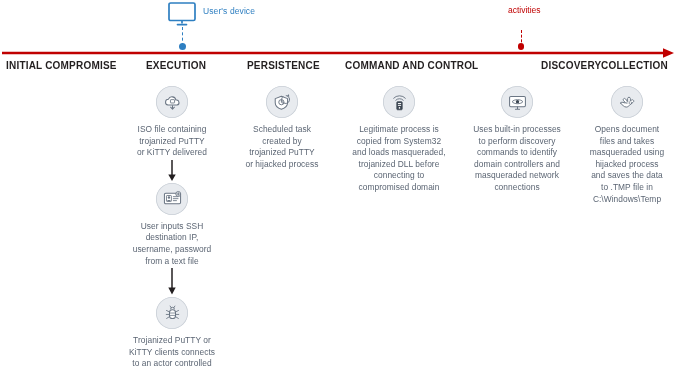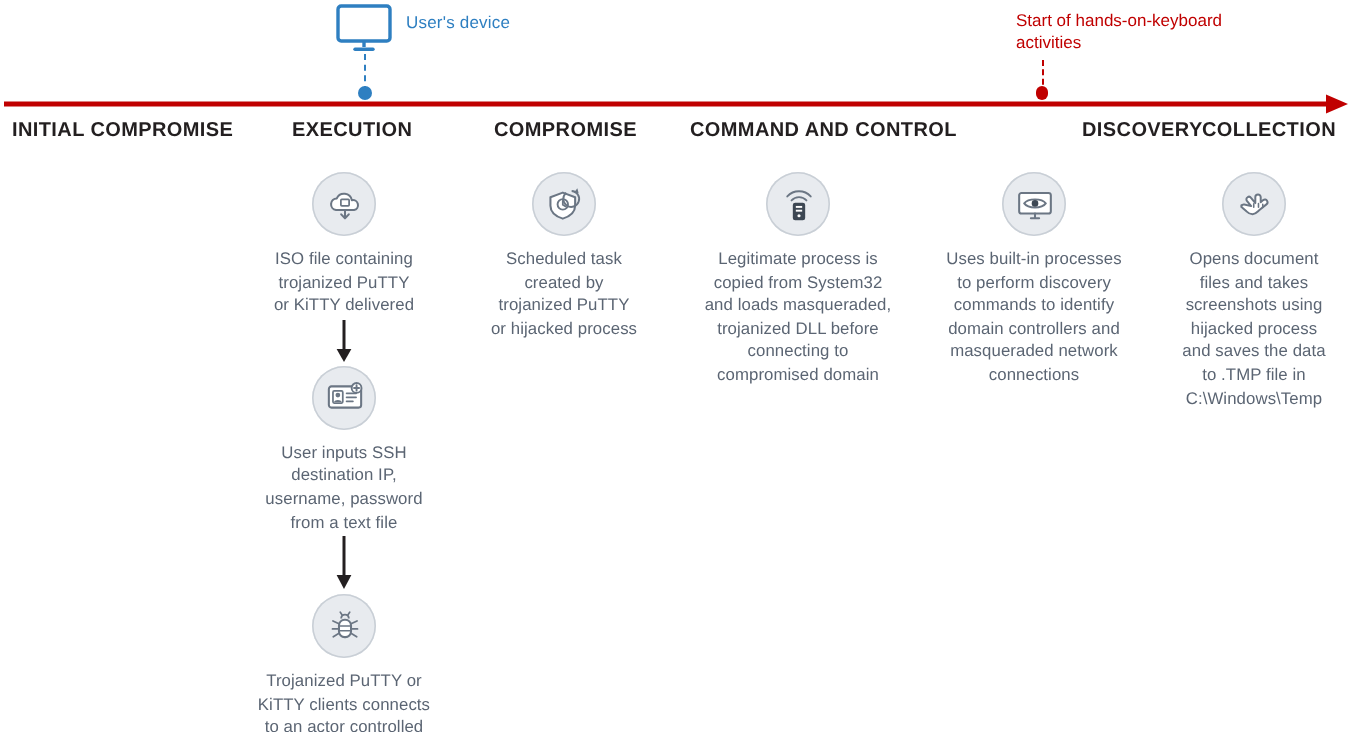--- a/index.html
+++ b/index.html
@@ -82,36 +82,35 @@
         <path d="M14 18.5 L14 21.5" stroke="#2e7fc1" stroke-width="1.7"></path>
         <path d="M9.5 22.6 L18.5 22.6" stroke="#2e7fc1" stroke-width="1.7" stroke-linecap="round"></path>
       </svg>
     </span>
     <span class="device-label">User's device</span>
   </div>
   <div class="device-stem"></div>
   <div class="device-dot"></div>
 
   <div class="redline-callout">
-    <div>Start of hands-on-keyboard</div>
     <div>activities</div>
   </div>
   <div class="red-stem"></div>
   <div class="red-dot"></div>
 
   <div class="timeline">
     <svg width="680" height="10" viewBox="0 0 680 10" xmlns="http://www.w3.org/2000/svg">
       <path d="M2 5 L664 5" stroke="#c00000" stroke-width="2.6"></path>
       <path d="M663 0.2 L674 5 L663 9.8 Z" fill="#c00000"></path>
     </svg>
   </div>
 
   <div class="stage-label" style="left:6px;">INITIAL COMPROMISE</div>
   <div class="stage-label" style="left:146px;">EXECUTION</div>
-  <div class="stage-label" style="left:247px;">COMPROMISE</div>
+  <div class="stage-label" style="left:247px;">PERSISTENCE</div>
   <div class="stage-label" style="left:345px;">COMMAND AND CONTROL</div>
   <div class="stage-label" style="left:493px;padding-left:48px;">DISCOVERY</div>
   <div class="stage-label" style="left:601px;">COLLECTION</div>
 
 
   <div class="col" style="left:120px;top:86px;width:104px;">
 
     <div class="node">
       <div class="disc">
         <svg width="19" height="19" viewBox="0 0 24 24" xmlns="http://www.w3.org/2000/svg">
@@ -250,21 +249,21 @@
     <div class="node">
       <div class="disc">
         <svg width="19" height="19" viewBox="0 0 24 24" xmlns="http://www.w3.org/2000/svg">
           <path d="M3.4 13.2c0-1 .9-1.7 1.8-1.5l4.4 1-2.7-3.3c-.6-.8-.4-1.8.4-2.3.7-.5 1.7-.3 2.2.4l2.7 3.3V7c0-1 .8-1.7 1.7-1.7s1.7.8 1.7 1.7v3.2l1.6-1.3c.8-.6 1.9-.4 2.4.4.5.8.3 1.8-.4 2.3l-4.4 3.6c-1.4 1.2-2.4 2.6-4.3 2.6-1.6 0-2.8-.7-3.9-1.8l-2.6-2.3a1.6 1.6 0 0 1-.6-1.5z" fill="#fff" stroke="#6b7684" stroke-width="1.25" stroke-linejoin="round"></path>
           <path d="M11.2 11.3v2.1M14.2 11v2.4M16.9 11.6v1.9" stroke="#6b7684" stroke-width="1" stroke-linecap="round"></path>
         </svg>
       </div>
       <div class="cap">
         <div>Opens document</div>
         <div>files and takes</div>
-        <div>screenshots using</div>
+        <div>masqueraded using</div>
         <div>hijacked process</div>
         <div>and saves the data</div>
         <div>to .TMP file in</div>
         <div>C:\Windows\Temp</div>
       </div>
     </div>
   </div>
 
 </div>
 

